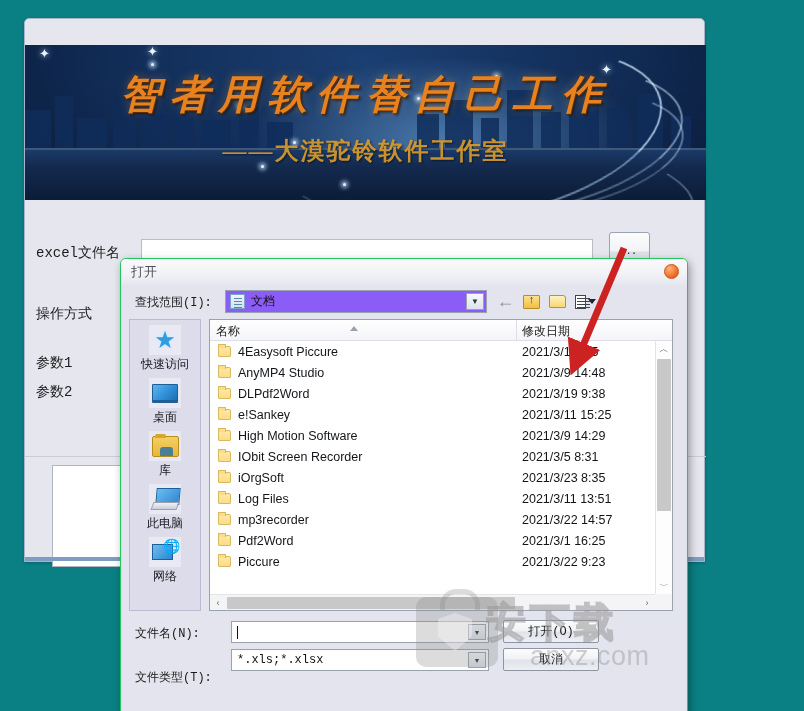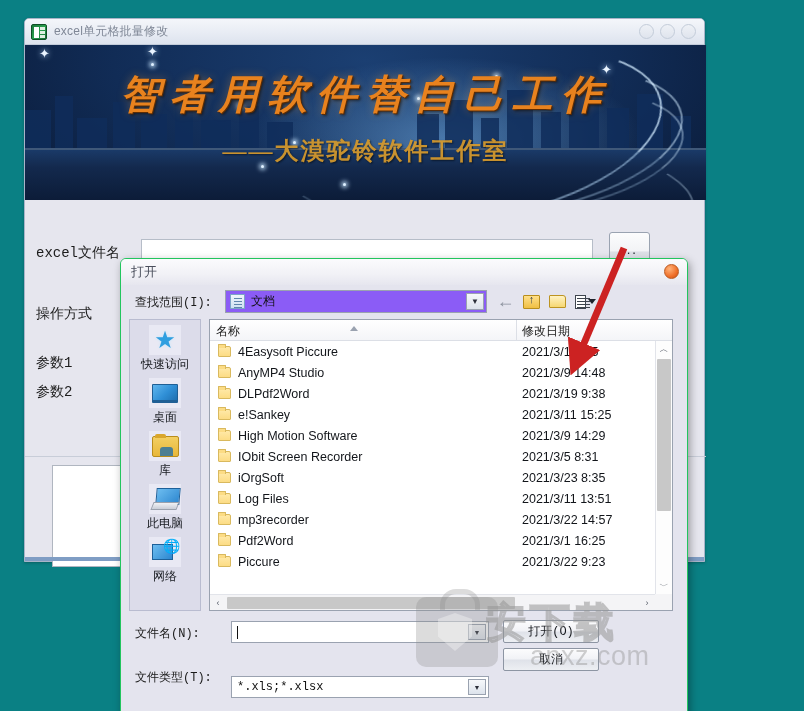--- a/index.html
+++ b/index.html
@@ -397,21 +397,21 @@
   }
   #fn-label { top: 366px; }
   #ft-label { top: 394px; margin-top: 16px; }
   .combo-field {
     position: absolute; left: 110px;
     width: 258px; height: 22px;
     background: #fff; border: 1px solid #9aa2b0;
     display: flex; align-items: center;
   }
   #fn-field { top: 362px; }
-  #ft-field { top: 390px; margin-top: 27px; }
+  #ft-field { top: 390px; }
   .combo-field .val {
     margin-left: 5px;
     font-family: "Liberation Mono", "DejaVu Sans Mono", monospace;
     font-size: 12px; color: #111;
   }
   .combo-field .caret-btn {
     position: absolute; right: 2px; top: 2px; width: 18px; height: 16px;
     background: linear-gradient(to bottom,#f6f8fb,#dde3ec);
     border: 1px solid #9aa2b0;
     display: flex; align-items: center; justify-content: center;
@@ -470,29 +470,20 @@
 
   
   #red-arrow { position: absolute; left: 0; top: 0; width: 804px; height: 711px;
     pointer-events: none; z-index: 60; }
 </style>
 </head>
 <body style="background: rgb(10, 128, 132);">
 
 <div id="app-window">
 
-  <div id="app-titlebar">
-    <div id="app-icon"></div>
-    <div id="app-title">excel单元格批量修改</div>
-    <div class="win-btns">
-      <div class="win-btn"></div>
-      <div class="win-btn"></div>
-      <div class="win-btn"></div>
-    </div>
-  </div>
 
   <div id="banner">
     <div class="city" style="left:0px;   width:26px; height:38px;"></div>
     <div class="city" style="left:30px;  width:18px; height:52px;"></div>
     <div class="city" style="left:52px;  width:30px; height:30px;"></div>
     <div class="city" style="left:88px;  width:22px; height:46px;"></div>
     <div class="city" style="left:116px; width:26px; height:34px;"></div>
     <div class="city" style="left:150px; width:18px; height:56px;"></div>
     <div class="city" style="left:176px; width:30px; height:28px;"></div>
     <div class="city" style="left:214px; width:20px; height:42px;"></div>

